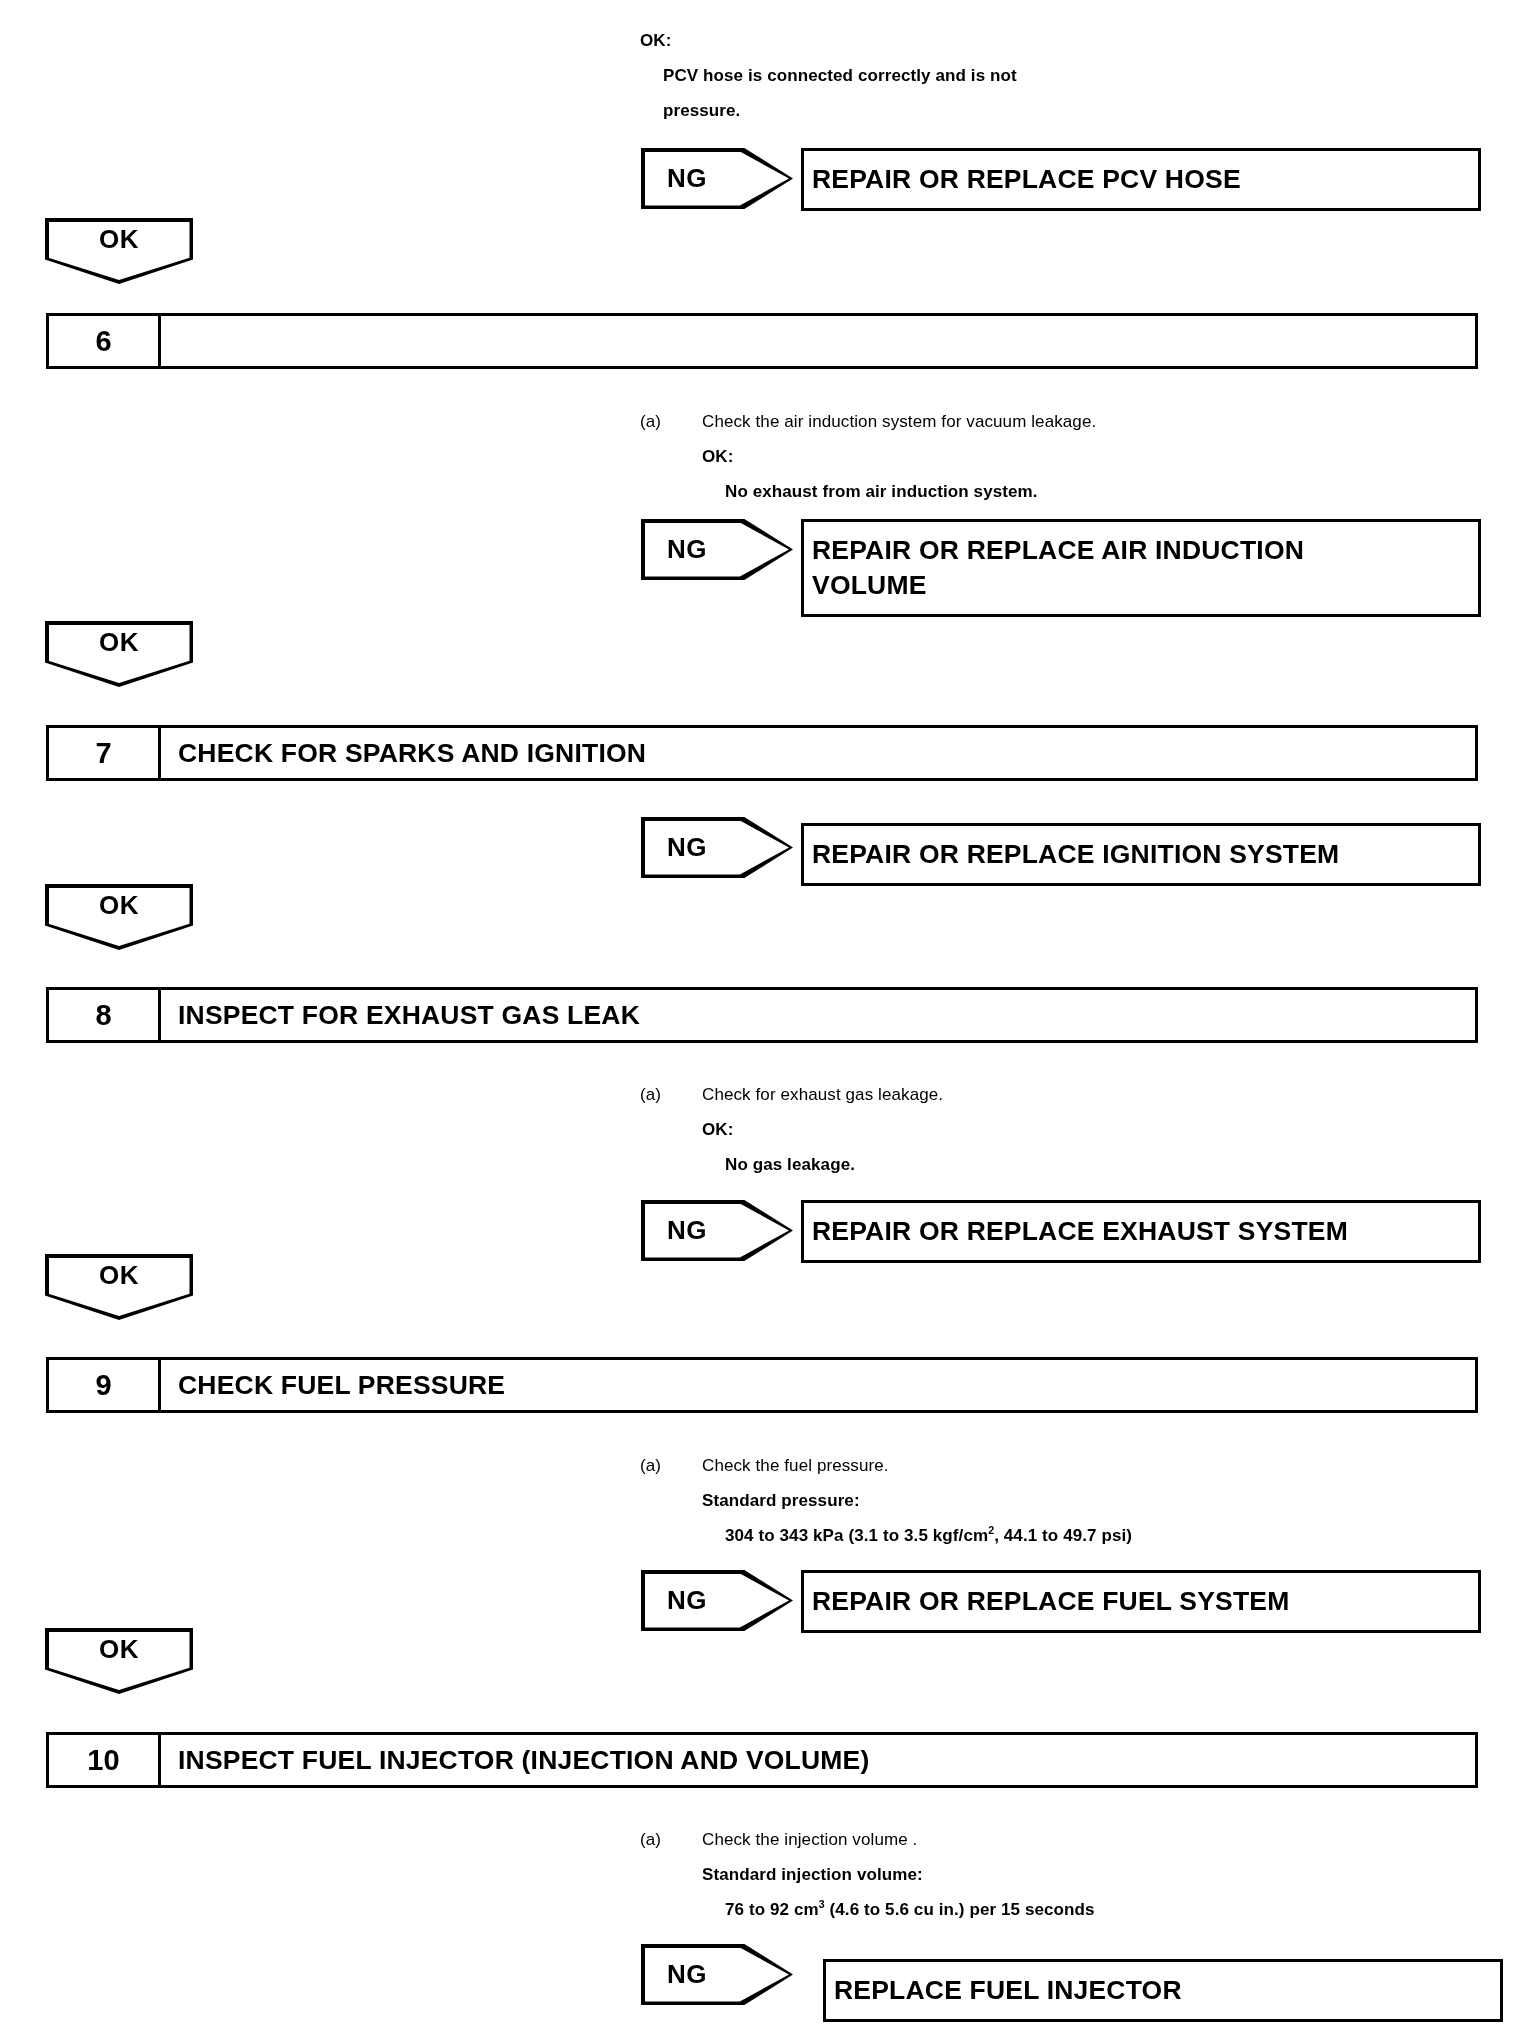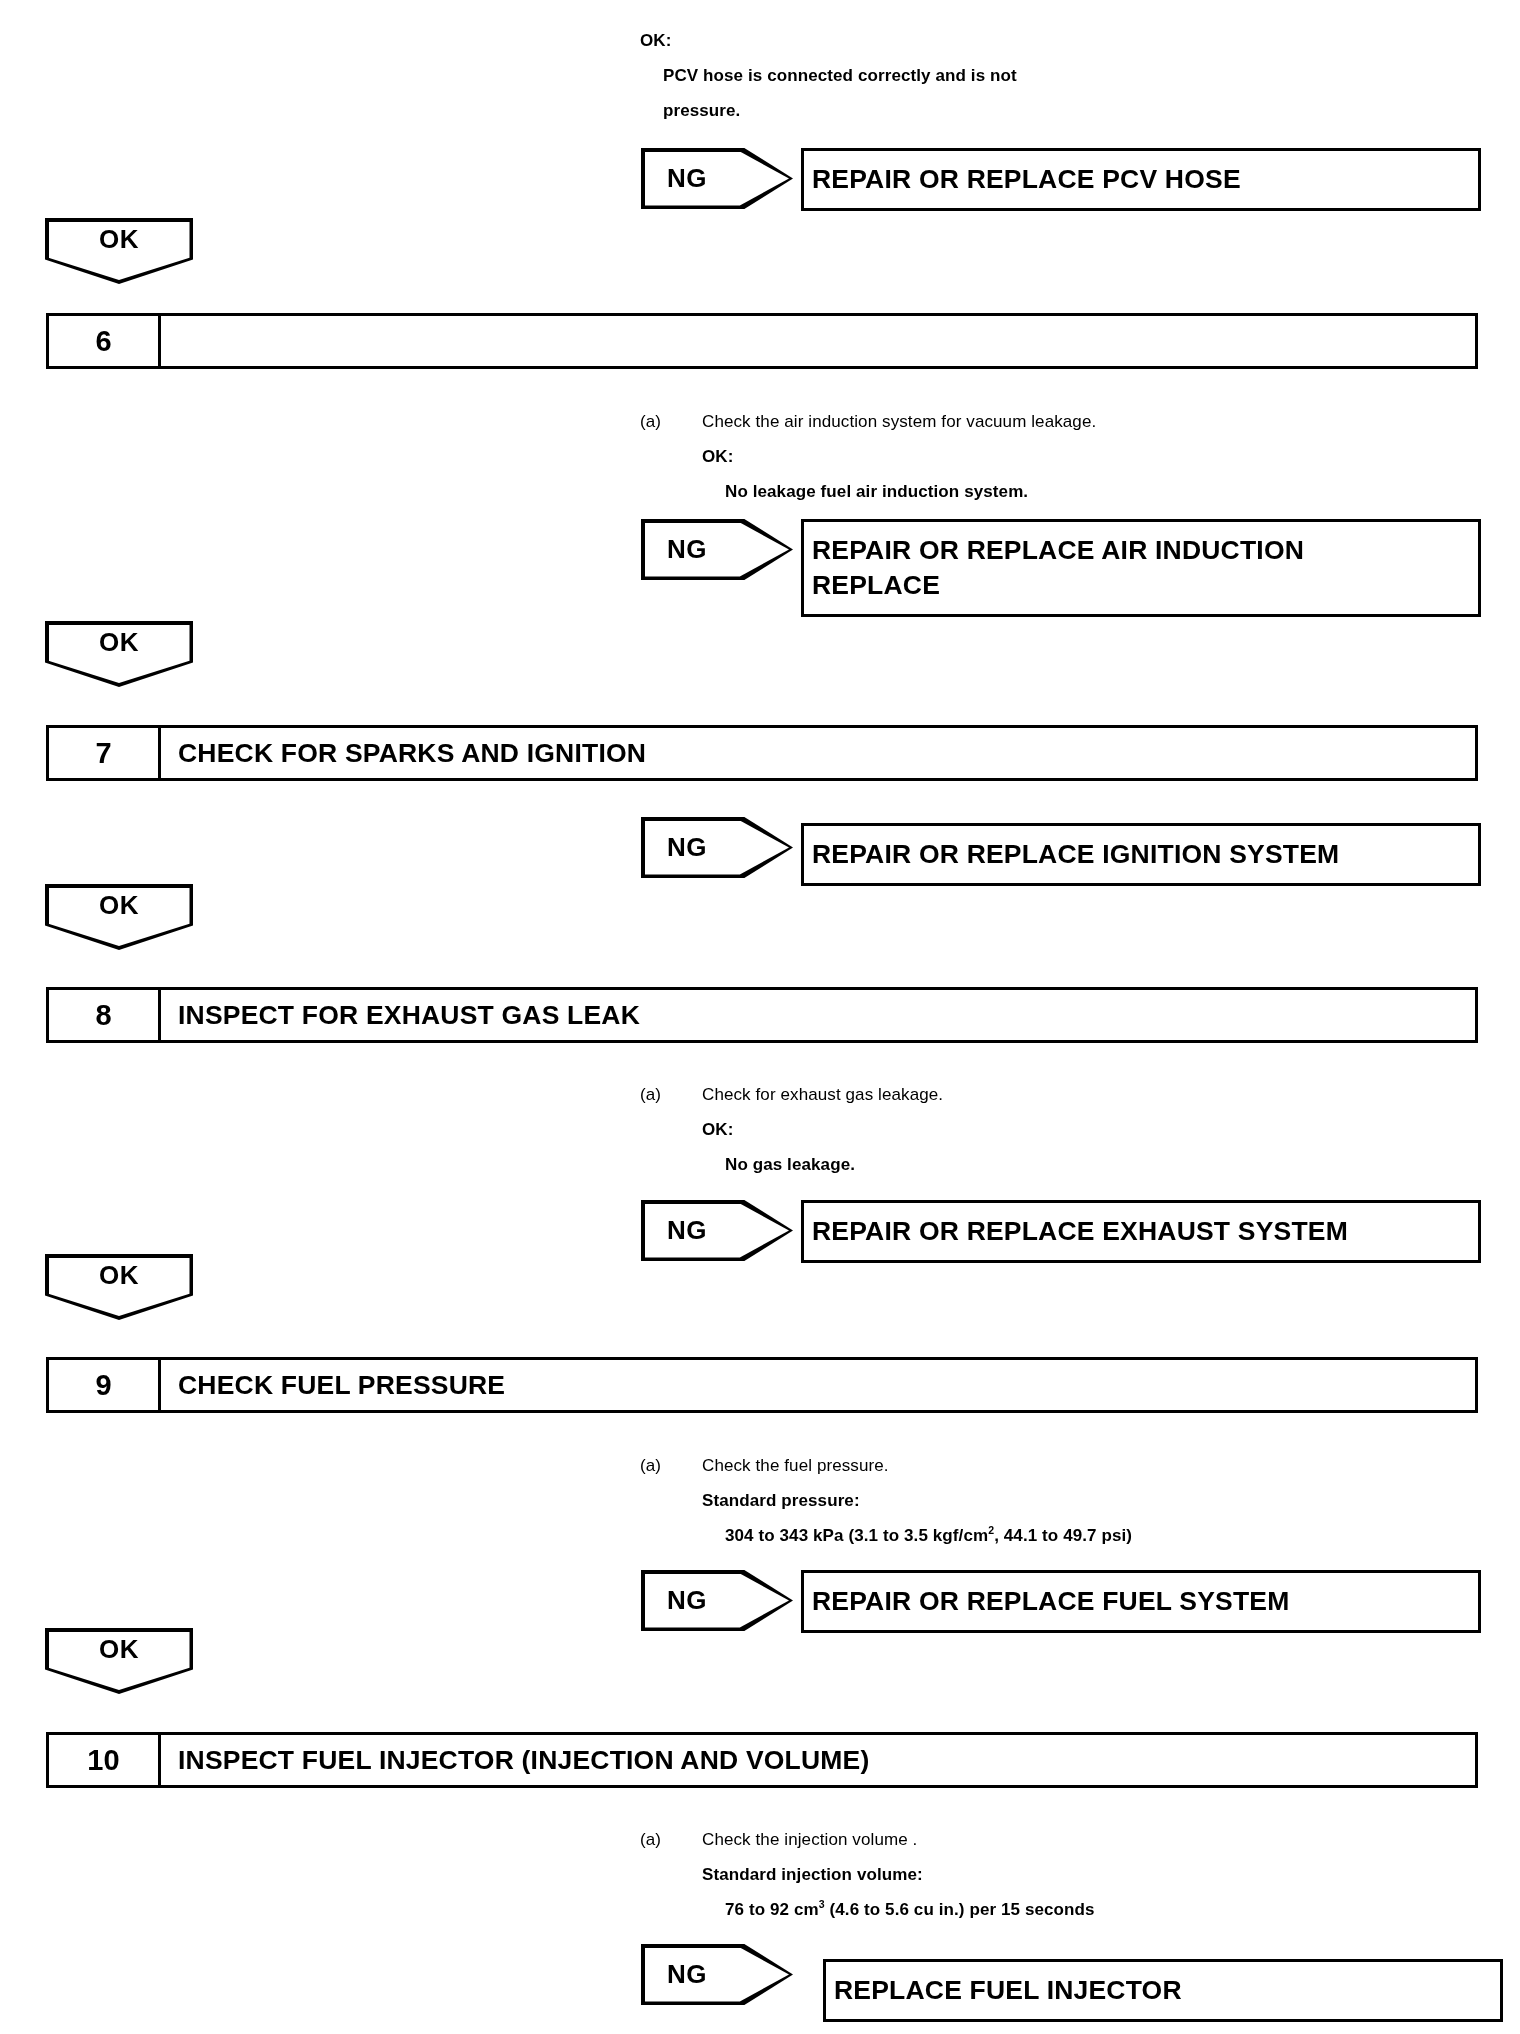--- a/index.html
+++ b/index.html
@@ -222,31 +222,31 @@
     <div class="ok-label">OK</div>
   </div>
 
   <div class="step-bar" style="top: 313px;">
     <div class="step-num">6</div>
   </div>
 
   <div class="detail-block" style="top: 404px;">
     <span class="detail-line detail-item"><span class="marker">(a)</span><span>Check the air induction system for vacuum leakage.</span></span>
     <span class="detail-line detail-ok">OK:</span>
-    <span class="detail-line detail-cond">No leakage fuel air induction system.</span>
+    <span class="detail-line detail-cond">No exhaust from air induction system.</span>
   </div>
 
   <div class="ng-row" style="top: 519px;">
     <div class="ng-tag">
       <div class="shape"></div>
       <div class="ng-label">NG</div>
     </div>
     <div class="ng-box" style="top: 0px;">
       <span class="ng-text">REPAIR OR REPLACE AIR INDUCTION</span>
-      <span class="ng-text">REPLACE</span>
+      <span class="ng-text">VOLUME</span>
     </div>
   </div>
 
   <div class="ok-tag" style="top: 621px;">
     <div class="shape"></div>
     <div class="ok-label">OK</div>
   </div>
 
   <div class="step-bar" style="top: 725px;">
     <div class="step-num">7</div>

